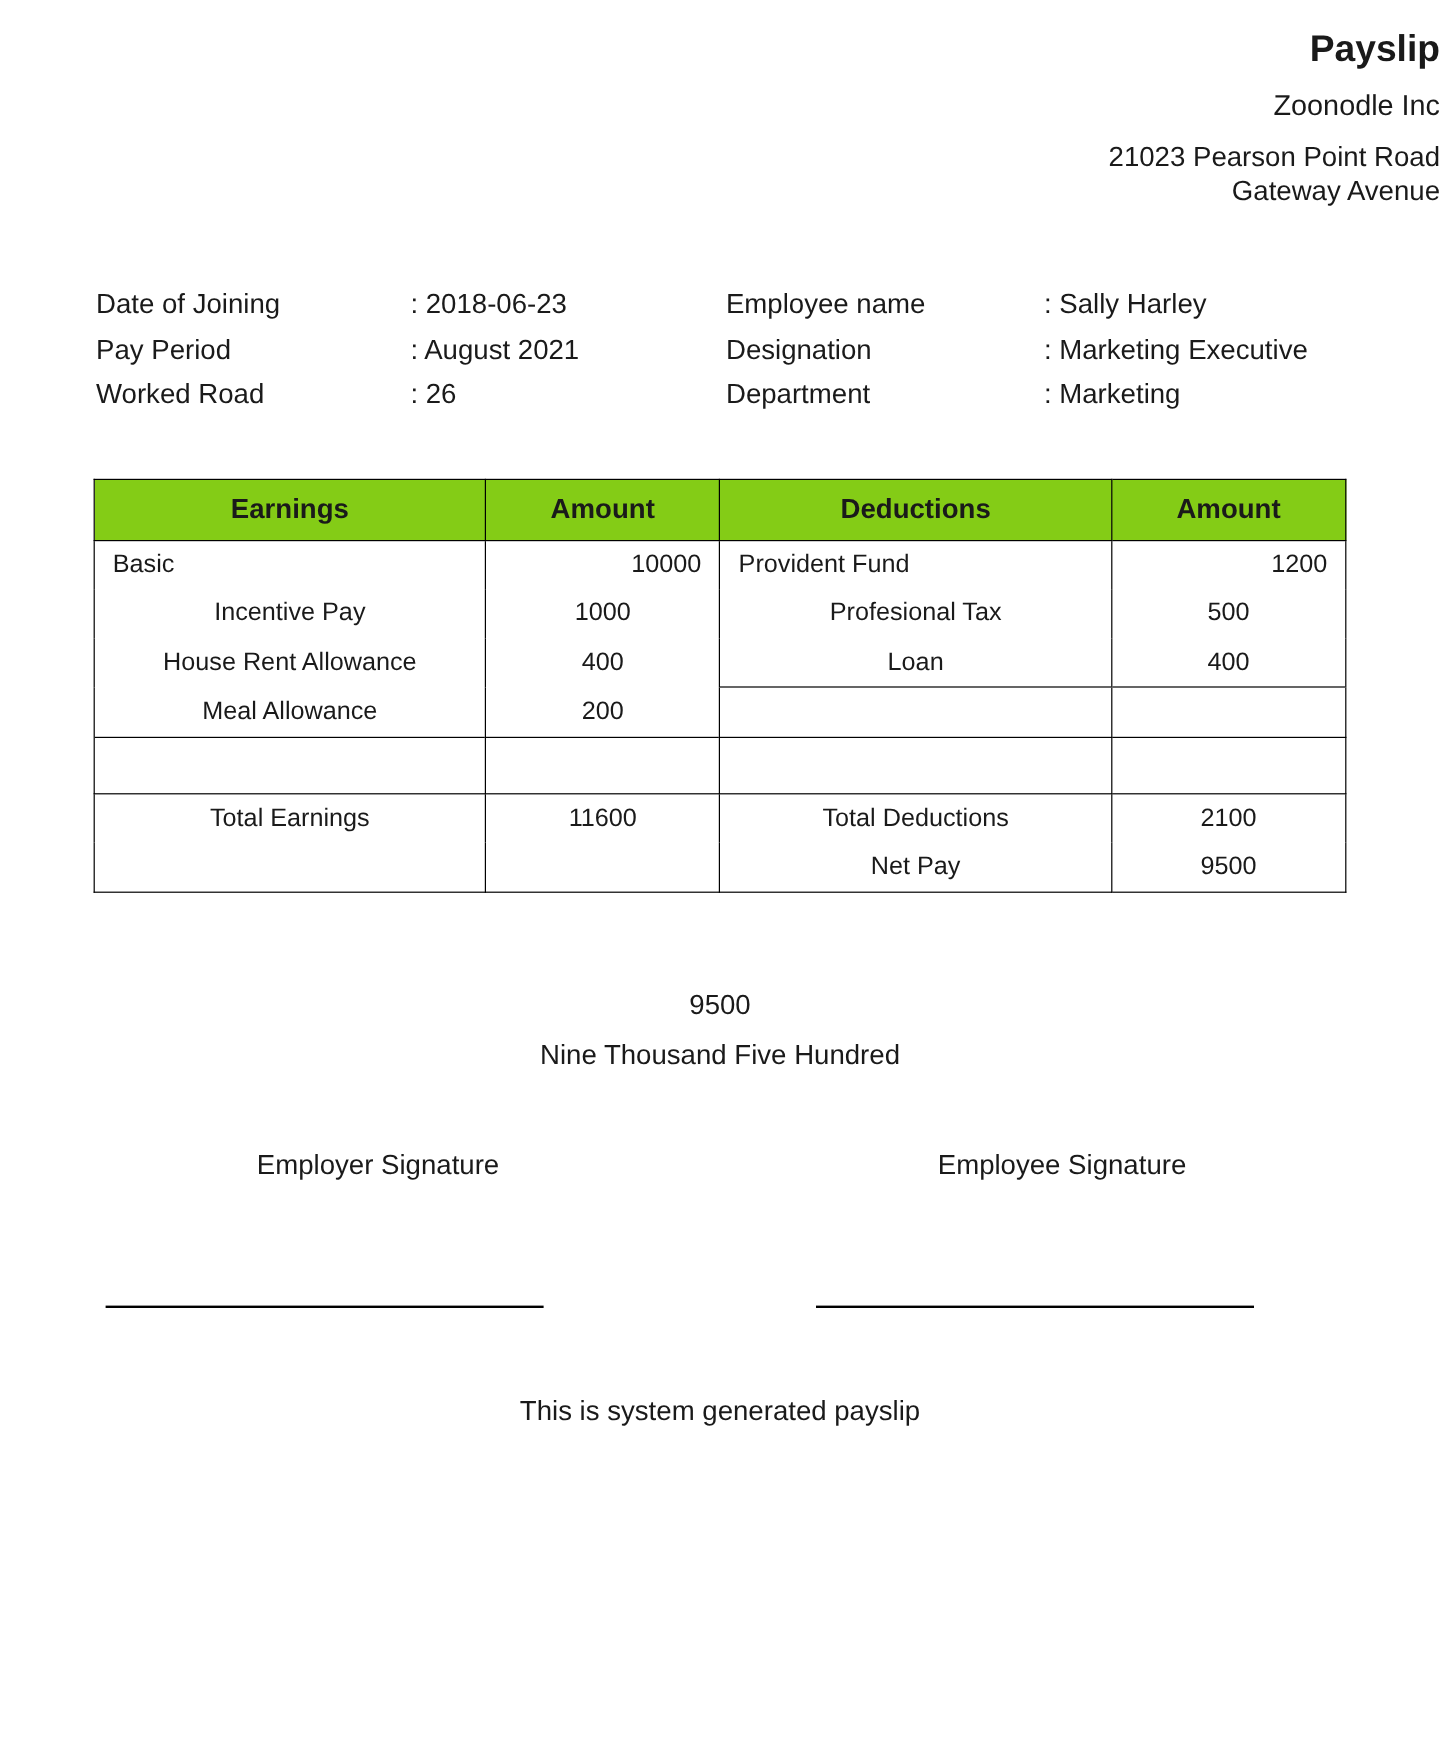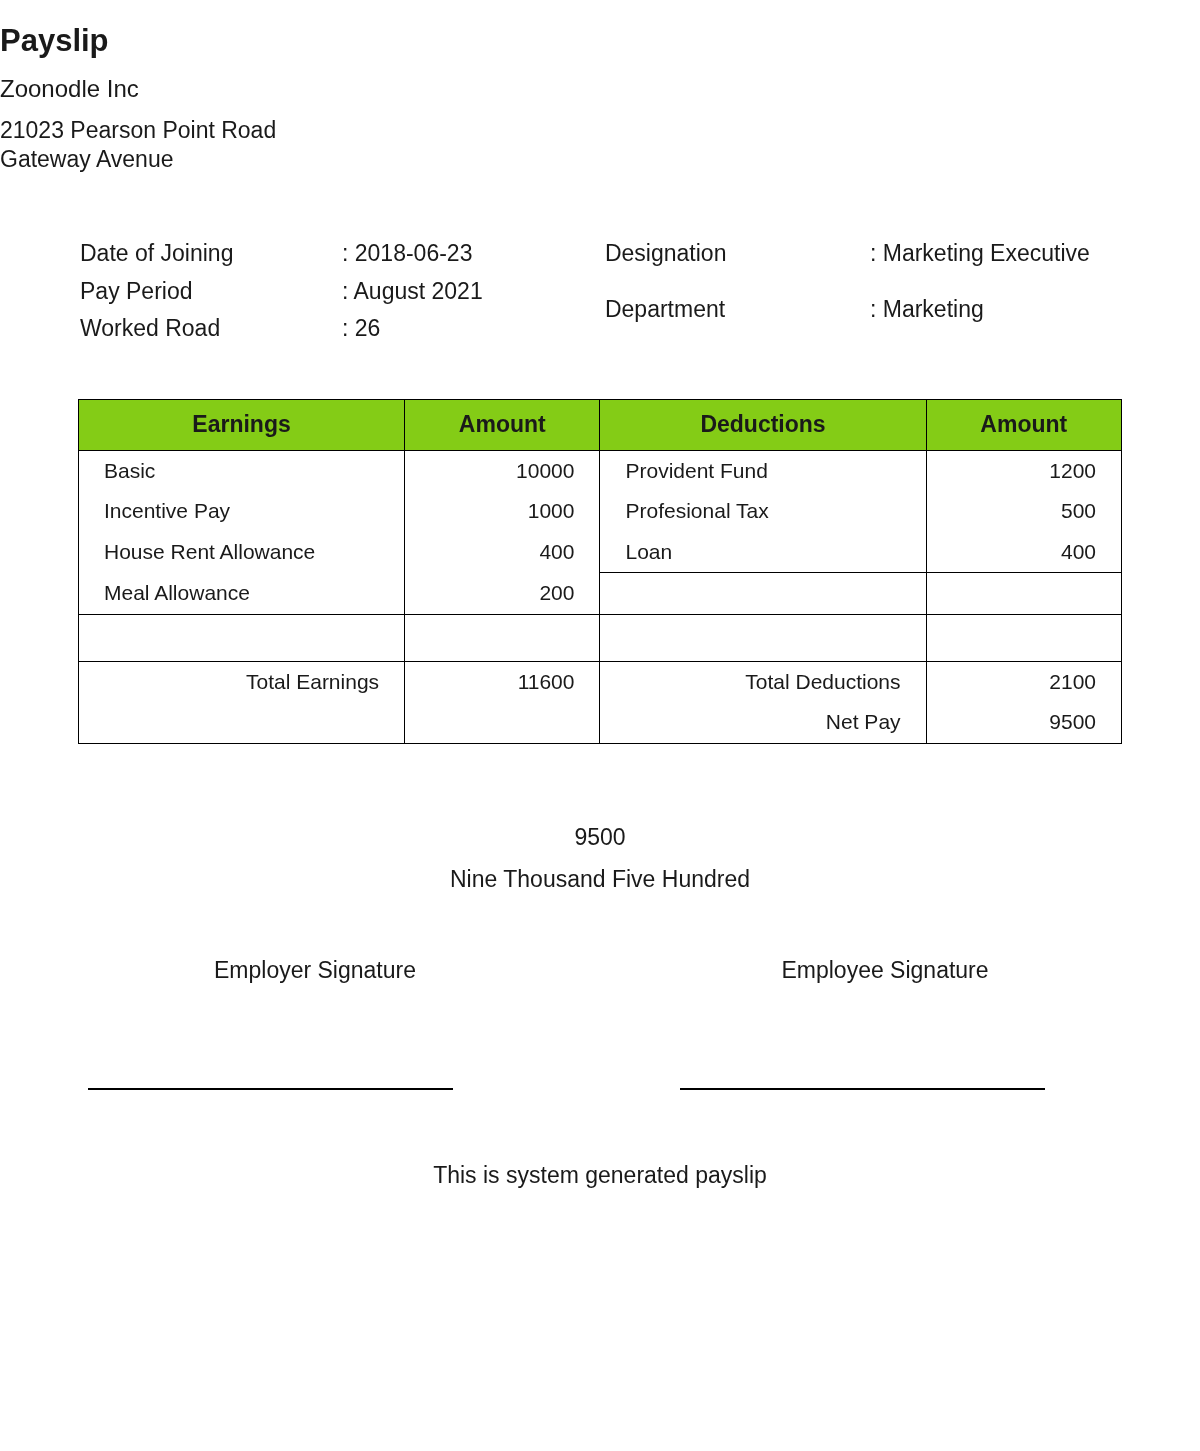--- a/index.html
+++ b/index.html
@@ -11,21 +11,21 @@
     width: 1200px;
     height: 1451px;
     font-family: "Liberation Sans", sans-serif;
     color: #1a1a1a;
     position: relative;
     overflow: hidden;
   }
 
   
   .header {
-    text-align: left;
+    text-align: right;
     padding-top: 22px;
   }
   .doc-title {
     font-size: 31px;
     font-weight: bold;
     line-height: 1.25;
     margin-bottom: 12px;
   }
   .company-name {
     font-size: 24px;
@@ -68,21 +68,21 @@
     padding-right: 78px;
   }
   table.payslip {
     border-collapse: collapse;
     width: 100%;
     table-layout: fixed;
   }
   table.payslip th,
   table.payslip td {
     border: 1px solid #000;
-    padding: 4px 25px;
+    padding: 4px 15px;
     font-size: 21px;
     line-height: 1.55;
     vertical-align: top;
   }
   table.payslip thead th {
     background: #84cc16;
     text-align: center;
     font-size: 23px;
     font-weight: bold;
     padding: 7px 9px;
@@ -91,21 +91,21 @@
   .col-amt  { width: 17.8%; }
   .cell-amount { text-align: right; }
   .cell-total-label { text-align: right; }
   .row-spacer td {
     border-left: 1px solid #000;
     border-right: 1px solid #000;
     border-top: none;
     border-bottom: none;
     height: 38px;
   }
-  .no-top { border-top: none !important; }
+  .no-top { border-top: none !important; text-align: center; }
   .no-bottom { border-bottom: none !important; }
   .blank-cell { border-top: none; border-bottom: none; }
 
   
   .netpay-words {
     text-align: center;
     margin-top: 78px;
   }
   .netpay-amount {
     font-size: 23px;
@@ -165,20 +165,24 @@
     <div class="meta-row">
       <div class="meta-label">Pay Period</div>
       <div class="meta-value">: August 2021</div>
     </div>
     <div class="meta-row">
       <div class="meta-label">Worked Road</div>
       <div class="meta-value">: 26</div>
     </div>
   </div>
   <div class="meta-col right">
+    <div class="meta-row">
+      <div class="meta-label">Employee name</div>
+      <div class="meta-value">: Sally Harley</div>
+    </div>
     <div class="meta-row">
       <div class="meta-label">Designation</div>
       <div class="meta-value">: Marketing Executive</div>
     </div>
     <div class="meta-row">
       <div class="meta-label">Department</div>
       <div class="meta-value">: Marketing</div>
     </div>
   </div>
 </div>

